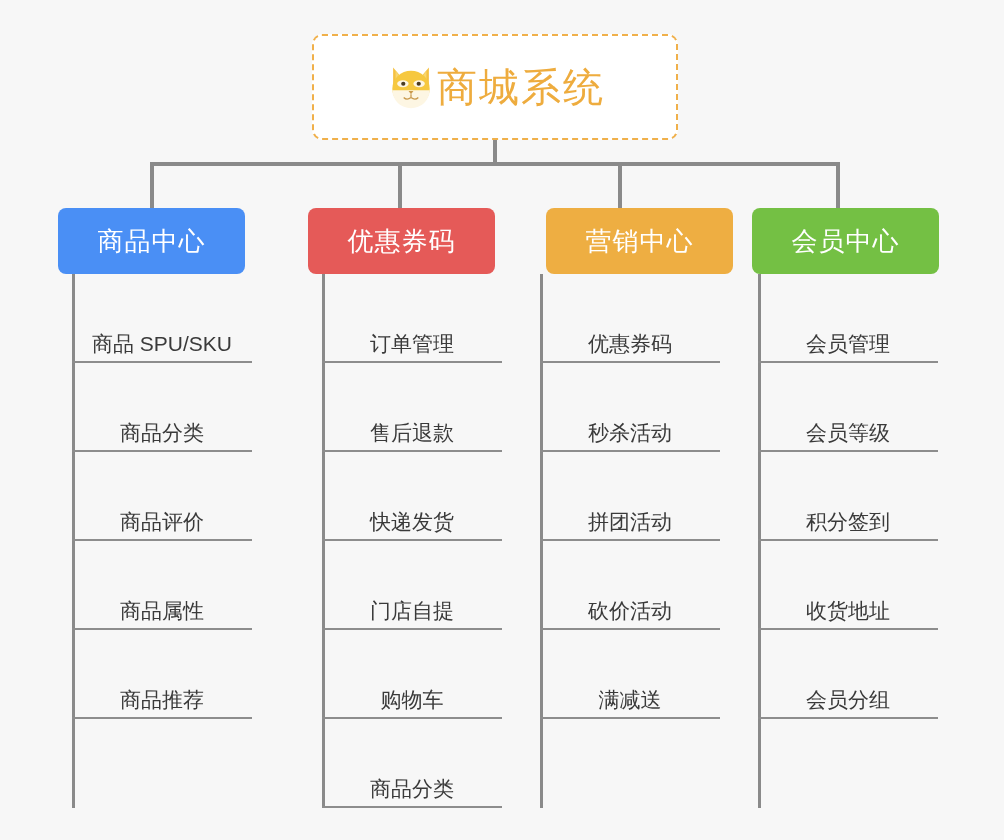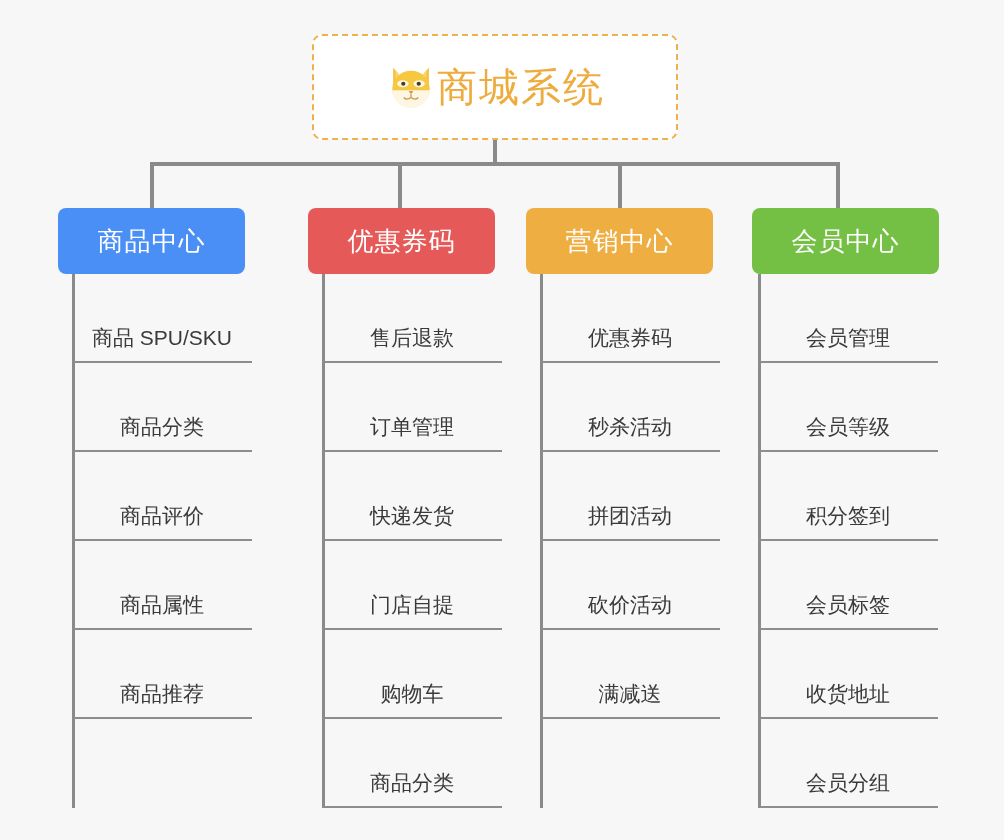--- a/index.html
+++ b/index.html
@@ -90,21 +90,21 @@
     width: 180px;
   }
   .leaf {
     position: relative;
     height: 89px;
     box-sizing: border-box;
     display: flex;
     align-items: flex-end;
     justify-content: center;
     border-bottom: 2px solid #8d8d8d;
-    padding-bottom: 11px;
+    padding-bottom: 5px;
   }
   .leaf-label {
     font-size: 21px;
     color: #3a3a3a;
     white-space: nowrap;
     line-height: 1.15;
   }
 </style>
 </head>
 <body style="background: rgb(247, 247, 247);">
@@ -164,42 +164,42 @@
     </div>
   </div>
 
   <div class="column" style="left:308px;">
     <div class="cat-box" style="background: rgb(229, 90, 88);">
       <span>优惠券码</span>
     </div>
     <div class="spine" style="background: rgb(138, 138, 138); height: 534px;"></div>
     <div class="leaves">
       <div class="leaf">
+        <span class="leaf-label">订单管理</span>
+      </div>
+      <div class="leaf">
         <span class="leaf-label">售后退款</span>
       </div>
       <div class="leaf">
-        <span class="leaf-label">订单管理</span>
-      </div>
-      <div class="leaf">
         <span class="leaf-label">快递发货</span>
       </div>
       <div class="leaf">
         <span class="leaf-label">门店自提</span>
       </div>
       <div class="leaf">
         <span class="leaf-label">购物车</span>
       </div>
       <div class="leaf">
         <span class="leaf-label">商品分类</span>
       </div>
     </div>
   </div>
 
   <div class="column" style="left:526px;">
-    <div class="cat-box" style="background: rgb(238, 174, 66);">
+    <div class="cat-box" style="background: rgb(238, 174, 66); margin-left: 20px;">
       <span>营销中心</span>
     </div>
     <div class="spine" style="background: rgb(138, 138, 138); height: 534px;"></div>
     <div class="leaves">
       <div class="leaf">
         <span class="leaf-label">优惠券码</span>
       </div>
       <div class="leaf">
         <span class="leaf-label">秒杀活动</span>
       </div>
@@ -224,23 +224,20 @@
       <div class="leaf">
         <span class="leaf-label">会员管理</span>
       </div>
       <div class="leaf">
         <span class="leaf-label">会员等级</span>
       </div>
       <div class="leaf">
         <span class="leaf-label">积分签到</span>
       </div>
       <div class="leaf">
-        <span class="leaf-label">会员标签</span>
-      </div>
-      <div class="leaf">
         <span class="leaf-label">收货地址</span>
       </div>
       <div class="leaf">
         <span class="leaf-label">会员分组</span>
       </div>
     </div>
   </div>
 
 </div>
 

